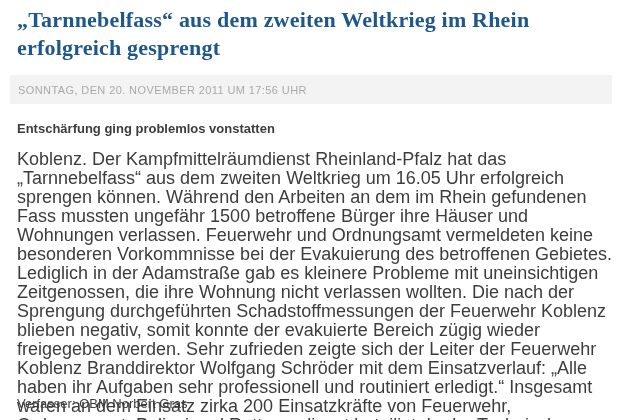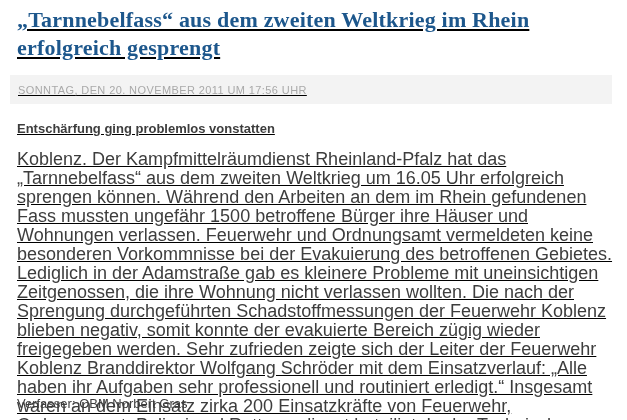--- a/index.html
+++ b/index.html
@@ -4,21 +4,20 @@
 <style>
   * { margin: 0; padding: 0; box-sizing: border-box; }
   html, body { background: #ffffff; }
   .page {
     position: relative;
     width: 627px;
     height: 420px;
     background: #ffffff;
     overflow: hidden;
     font-family: "Liberation Sans", sans-serif;
-    text-decoration: underline;
   }
   .headline {
     margin: 6px 10px 0 17px;
     width: 600px;
     font-family: "Liberation Serif", serif;
     font-weight: bold;
     font-size: 22px;
     line-height: 28px;
     color: #1d578c;
     letter-spacing: 0.2px;

